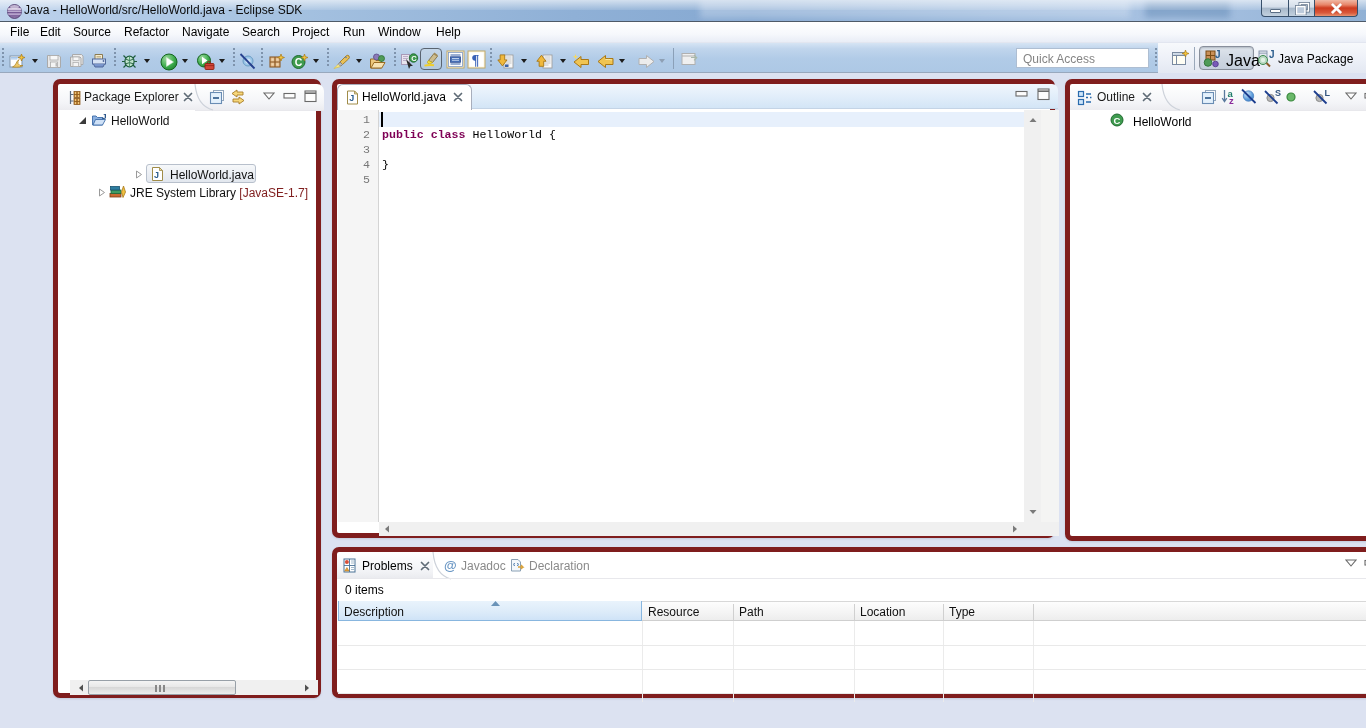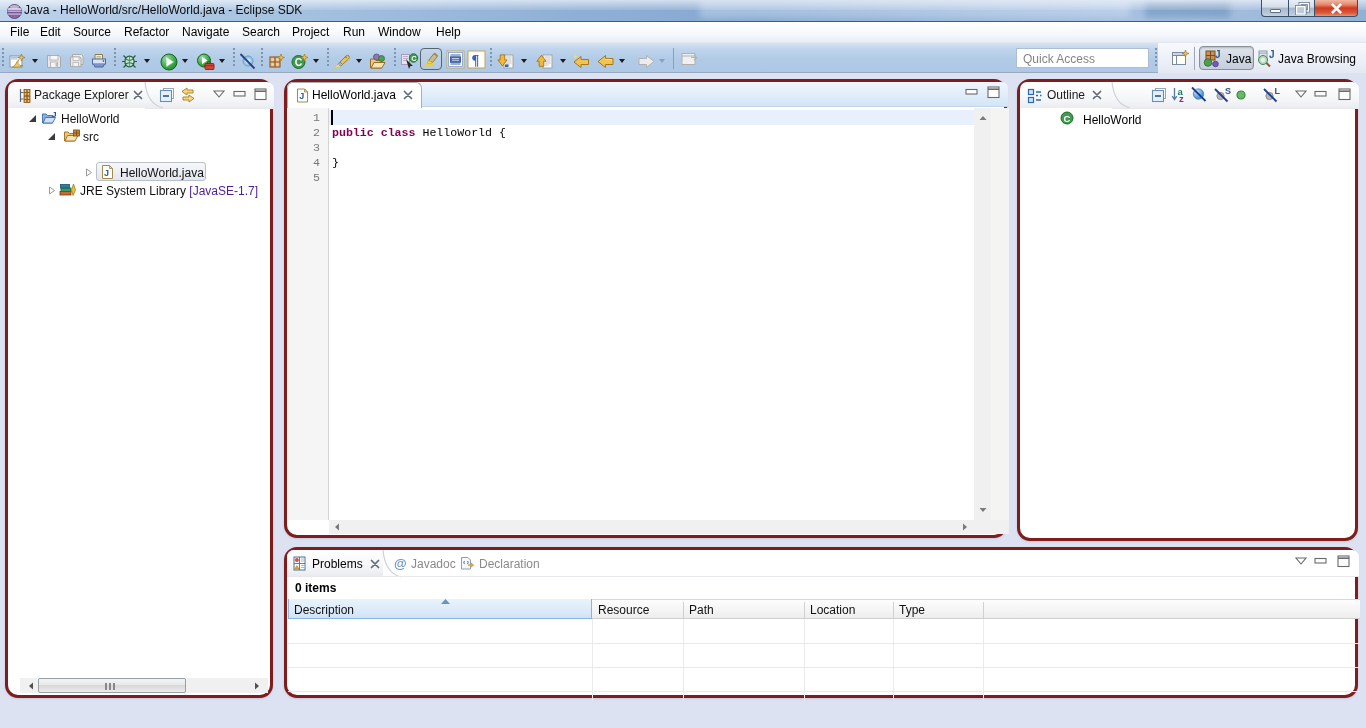--- a/index.html
+++ b/index.html
@@ -38,21 +38,21 @@
 .grip { position:absolute; top:5px; width:3px; height:20px;
   background-image:repeating-linear-gradient(to bottom, #7e93ac 0 2px, transparent 2px 4px); background-size:2px 100%; background-repeat:no-repeat; }
 .tbico { position:absolute; top:53px; }
 .dd { position:absolute; width:0; height:0; border-left:3.5px solid transparent; border-right:3.5px solid transparent; border-top:4px solid #1c1c1c; top:59px; }
 .dd.dis { border-top-color:#8ea0b5; }
 #quickaccess { left:1016px; top:48px; width:133px; height:20px; background:#fff; border:1px solid #aebed2; }
 #quickaccess span { position:absolute; left:6px; top:3px; color:#848484; font-size:12px; }
 #persp { left:1158px; top:43px; width:208px; height:30px; background:linear-gradient(to bottom,#f7f9fc 0%,#eef1f8 50%,#e3e8f2 100%); }
 
 
-.panel { background:#fff; border:3px solid #7f1d1d; border-radius:13px; box-shadow:0 1px 2px rgba(120,130,160,0.25); }
+.panel { background:#fff; border:5px solid #7f1d1d; border-radius:7px; box-shadow:0 1px 2px rgba(120,130,160,0.25);margin-left:48px; }
 .vtab-txt { position:absolute; font-size:12px; color:#1a1a1a; }
 .vtab-close { position:absolute; }
 .view-btn { position:absolute; }
 
 .trow { position:absolute; height:18px; font-size:12px; color:#111; }
 .mono { font-family:"Liberation Mono", monospace; font-size:11.6px; }
 
 .th-txt { position:absolute; top:3px; font-size:12px; color:#111; }
 .col-line { position:absolute; background:#ebebeb; width:1px; }
 </style>
@@ -309,31 +309,31 @@
   <div class="abs" style="left:1194px;top:47px;width:1px;height:23px;background:#9aa8ba;"></div>
 
   <div class="abs" style="left:1199px;top:46px;width:55px;height:24px;border:1px solid #888f9b;border-radius:4px;background:linear-gradient(to bottom,#dfe5ec,#cfd7e2 50%,#c5cfdc);box-shadow:inset 0 1px 2px rgba(90,100,115,0.35);"></div>
   <svg class="abs" style="left:1203px;top:49px" width="19" height="19" viewBox="0 0 19 19">
     <rect x="3" y="2" width="9" height="9" fill="#c89058" stroke="#7c4c14" stroke-width="1"></rect>
     <path d="M7.5 2 v9 M3 6.5 h9" stroke="#7c4c14" stroke-width="1"></path>
     <circle cx="5" cy="13.5" r="3.8" fill="#4f9b57" stroke="#2e7036" stroke-width="0.9"></circle>
     <circle cx="12.5" cy="15" r="2.8" fill="#7a5ab8" stroke="#4a3588" stroke-width="0.8"></circle>
     <text x="12" y="9" font-size="10" font-weight="bold" fill="#2c5e8e" font-family="Liberation Sans">J</text>
   </svg>
-  <div class="abs" style="left:1226px;top:52px;font-size:12px;color:#000;">Java</div>
+  <div class="abs" style="left:1226px;top:52px;font-size:16px;color:#000;">Java</div>
 
   <svg class="abs" style="left:1256px;top:49px" width="20" height="19" viewBox="0 0 20 19">
     <rect x="3" y="2" width="8" height="7" fill="#e4e8f0" stroke="#8090a8" stroke-width="0.9"></rect>
     <path d="M3 4.2 h8" stroke="#8090a8" stroke-width="0.8"></path>
     <circle cx="7" cy="11" r="4.5" fill="#b8d8c0" stroke="#3c8a50" stroke-width="1"></circle>
     <circle cx="7" cy="11" r="2.2" fill="#e0f0e4"></circle>
     <path d="M10.5 14 L14 17.5" stroke="#8a5a28" stroke-width="2"></path>
     <text x="13" y="9" font-size="10" font-weight="bold" fill="#2c5e8e" font-family="Liberation Sans">J</text>
   </svg>
-  <div class="abs" style="left:1278px;top:52px;font-size:12px;color:#000;">Java Browsing</div>
+  <div class="abs" style="left:1278px;top:52px;font-size:12px;color:#000;">Java Package</div>
 
   <div class="abs panel" id="pkg-panel" style="left:5px;top:79px;width:268px;height:619px;">
 
     <div class="abs" style="left:0;top:0;width:266px;height:26px;border-radius:7px 7px 0 0;background:linear-gradient(to bottom,#ffffff 0%,#f4f5f8 70%,#ececf0 100%);"></div>
     <div class="abs" style="left:137px;top:26px;width:129px;height:1px;background:#e8e8ec;"></div>
     <svg class="abs" style="left:130px;top:0px" width="26" height="27" viewBox="0 0 26 27">
       <path d="M7 0 Q9 22 25 26" fill="none" stroke="#cdd2da" stroke-width="1.2"></path>
     </svg>
 
     <svg class="abs" style="left:9px;top:6px" width="16" height="16" viewBox="0 0 16 16">
@@ -380,32 +380,20 @@
       <svg class="abs" style="left:20px;top:5px" width="9" height="9" viewBox="0 0 9 9">
           <path d="M8 1 L8 8 L1 8 Z" fill="#3b3b3b"></path>
         </svg>
       <svg class="abs" style="left:33px;top:1px" width="17" height="16" viewBox="0 0 17 16">
         <path d="M1.5 4 L1.5 13 L11.5 13 L11.5 5.5 L6.5 5.5 L5 4 Z" fill="#8cb0e0" stroke="#3c6ca8" stroke-width="0.9"></path>
         <path d="M2 13 L4.5 7.5 L14.5 7.5 L11.5 13 Z" fill="#cfe1f7" stroke="#3c6ca8" stroke-width="0.9"></path>
         <text x="11" y="6.5" font-size="8" font-weight="bold" fill="#16457e" font-family="Liberation Sans">J</text>
       </svg>
       <span class="abs" style="left:53px;top:3px;">HelloWorld</span>
     </div>
-    <div class="trow" style="left:0;top:45px;width:266px;">
-      <svg class="abs" style="left:39px;top:5px" width="9" height="9" viewBox="0 0 9 9">
-          <path d="M8 1 L8 8 L1 8 Z" fill="#3b3b3b"></path>
-        </svg>
-      <svg class="abs" style="left:55px;top:1px" width="18" height="16" viewBox="0 0 18 16">
-        <path d="M1.5 4 L1.5 13 L11.5 13 L11.5 5.5 L6.5 5.5 L5 4 Z" fill="#edc87c" stroke="#9a6c24" stroke-width="0.9"></path>
-        <path d="M2 13 L4.5 7.5 L15 7.5 L12 13 Z" fill="#f7e3b3" stroke="#9a6c24" stroke-width="0.9"></path>
-        <rect x="10.5" y="2" width="6" height="6" fill="#c98634" stroke="#7c4c14" stroke-width="0.8"></rect>
-        <path d="M13.5 2 v6 M10.5 5 h6" stroke="#7c4c14" stroke-width="0.8"></path>
-      </svg>
-      <span class="abs" style="left:75px;top:3px;">src</span>
-    </div>
     <div class="trow" style="left:0;top:81px;width:266px;">
       <svg class="abs" style="left:77px;top:5px" width="8" height="9" viewBox="0 0 8 9">
           <path d="M1.5 1 L6.5 4.5 L1.5 8 Z" fill="#fff" stroke="#9a9a9a" stroke-width="1"></path>
         </svg>
       <div class="abs" style="left:88px;top:-1px;width:110px;height:19px;border:1px solid #b8c0cc;border-radius:3px;background:linear-gradient(to bottom,#f6f8fa 0%,#eceff4 50%,#e2e7ee 100%);"></div>
       <svg class="abs" style="left:93px;top:1px" width="13" height="16" viewBox="0 0 13 16">
         <path d="M1.5 1.5 L8.5 1.5 L11.5 4.5 L11.5 14.5 L1.5 14.5 Z" fill="#fff" stroke="#a08c48" stroke-width="1"></path>
         <path d="M8.5 1.5 L8.5 4.5 L11.5 4.5 Z" fill="#e8dcae" stroke="#a08c48" stroke-width="0.8"></path>
         <text x="3" y="11.5" font-size="9" font-weight="bold" fill="#2c5e8e" font-family="Liberation Sans">J</text>
       </svg>
@@ -414,21 +402,21 @@
     <div class="trow" style="left:0;top:99px;width:266px;">
       <svg class="abs" style="left:40px;top:5px" width="8" height="9" viewBox="0 0 8 9">
           <path d="M1.5 1 L6.5 4.5 L1.5 8 Z" fill="#fff" stroke="#9a9a9a" stroke-width="1"></path>
         </svg>
       <svg class="abs" style="left:51px;top:2px" width="18" height="15" viewBox="0 0 18 15">
         <rect x="1" y="8.5" width="11" height="3.5" fill="#c96a32" stroke="#7c3c14" stroke-width="0.8"></rect>
         <rect x="2" y="5" width="10" height="3.5" fill="#3f9b63" stroke="#1e6a3c" stroke-width="0.8"></rect>
         <rect x="1.5" y="1.5" width="9" height="3.5" fill="#2e7ea0" stroke="#1a5470" stroke-width="0.8"></rect>
         <path d="M14.5 1 L16.5 7 L14 12.5 L12.5 7 Z" fill="#f0c040" stroke="#a87818" stroke-width="0.8"></path>
       </svg>
-      <span class="abs" style="left:72px;top:3px;">JRE System Library <span style="color:#4c1d95">[JavaSE-1.7]</span></span>
+      <span class="abs" style="left:72px;top:3px;">JRE System Library <span style="color:#7f1d1d">[JavaSE-1.7]</span></span>
     </div>
 
     <div class="abs" style="left:12px;top:596px;width:248px;height:15px;background:#f0f0f0;">
       <svg class="abs" style="left:8px;top:4px" width="6" height="8" viewBox="0 0 6 8">
           <path d="M5 0.5 L1 4 L5 7.5 Z" fill="#505050"></path>
         </svg>
       <div class="abs" style="left:18px;top:0px;width:148px;height:15px;border:1px solid #98a0a8;border-radius:2px;background:linear-gradient(to bottom,#f4f4f4 0%,#e8e8e8 45%,#d8d8d8 50%,#ececec 100%);">
         <div class="abs" style="left:66px;top:4px;width:1.5px;height:7px;background:#888;"></div>
         <div class="abs" style="left:70px;top:4px;width:1.5px;height:7px;background:#888;"></div>
         <div class="abs" style="left:74px;top:4px;width:1.5px;height:7px;background:#888;"></div>
@@ -599,21 +587,21 @@
       <path d="M1 1 L11 1 L6 7 Z" fill="#fdfdfd" stroke="#6a6a6a" stroke-width="1.1"></path>
     </svg>
     <svg class="view-btn" style="left:1027px;top:7px" width="14" height="8" viewBox="0 0 14 8">
       <rect x="1" y="1.5" width="11" height="4.5" fill="#fdfdfd" stroke="#6a6a6a" stroke-width="1.1"></rect>
     </svg>
     <svg class="view-btn" style="left:1050px;top:5px" width="14" height="13" viewBox="0 0 14 13">
       <rect x="1" y="1" width="11" height="10.5" fill="#fdfdfd" stroke="#6a6a6a" stroke-width="1.1"></rect>
       <path d="M1 3.2 h11" stroke="#6a6a6a" stroke-width="1.6"></path>
     </svg>
 
-    <div class="abs" style="left:8px;top:31px;font-size:12px;font-weight:bold;">0 items</div>
+    <div class="abs" style="left:8px;top:31px;font-size:12px;">0 items</div>
 
     <div class="abs" style="left:1px;top:49px;width:1072px;height:20px;background:linear-gradient(to bottom,#fdfdfd 0%,#f4f4f4 60%,#ededed 100%);border-top:1px solid #d8d8d8;border-bottom:1px solid #cfcfcf;">
       <div class="abs" style="left:0;top:-1px;width:304px;height:20px;background:linear-gradient(to bottom,#e9f3fc 0%,#dcebf9 60%,#cfe3f7 100%);border:1px solid #88b6df;border-top:none;">
         <svg class="abs" style="left:152px;top:0px" width="9" height="5" viewBox="0 0 9 5">
             <path d="M4.5 0 L9 5 L0 5 Z" fill="#6a93b8"></path>
           </svg>
       </div>
       <div class="th-txt" style="left:6px;">Description</div>
       <div class="th-txt" style="left:310px;">Resource</div>
       <div class="th-txt" style="left:401px;">Path</div>

